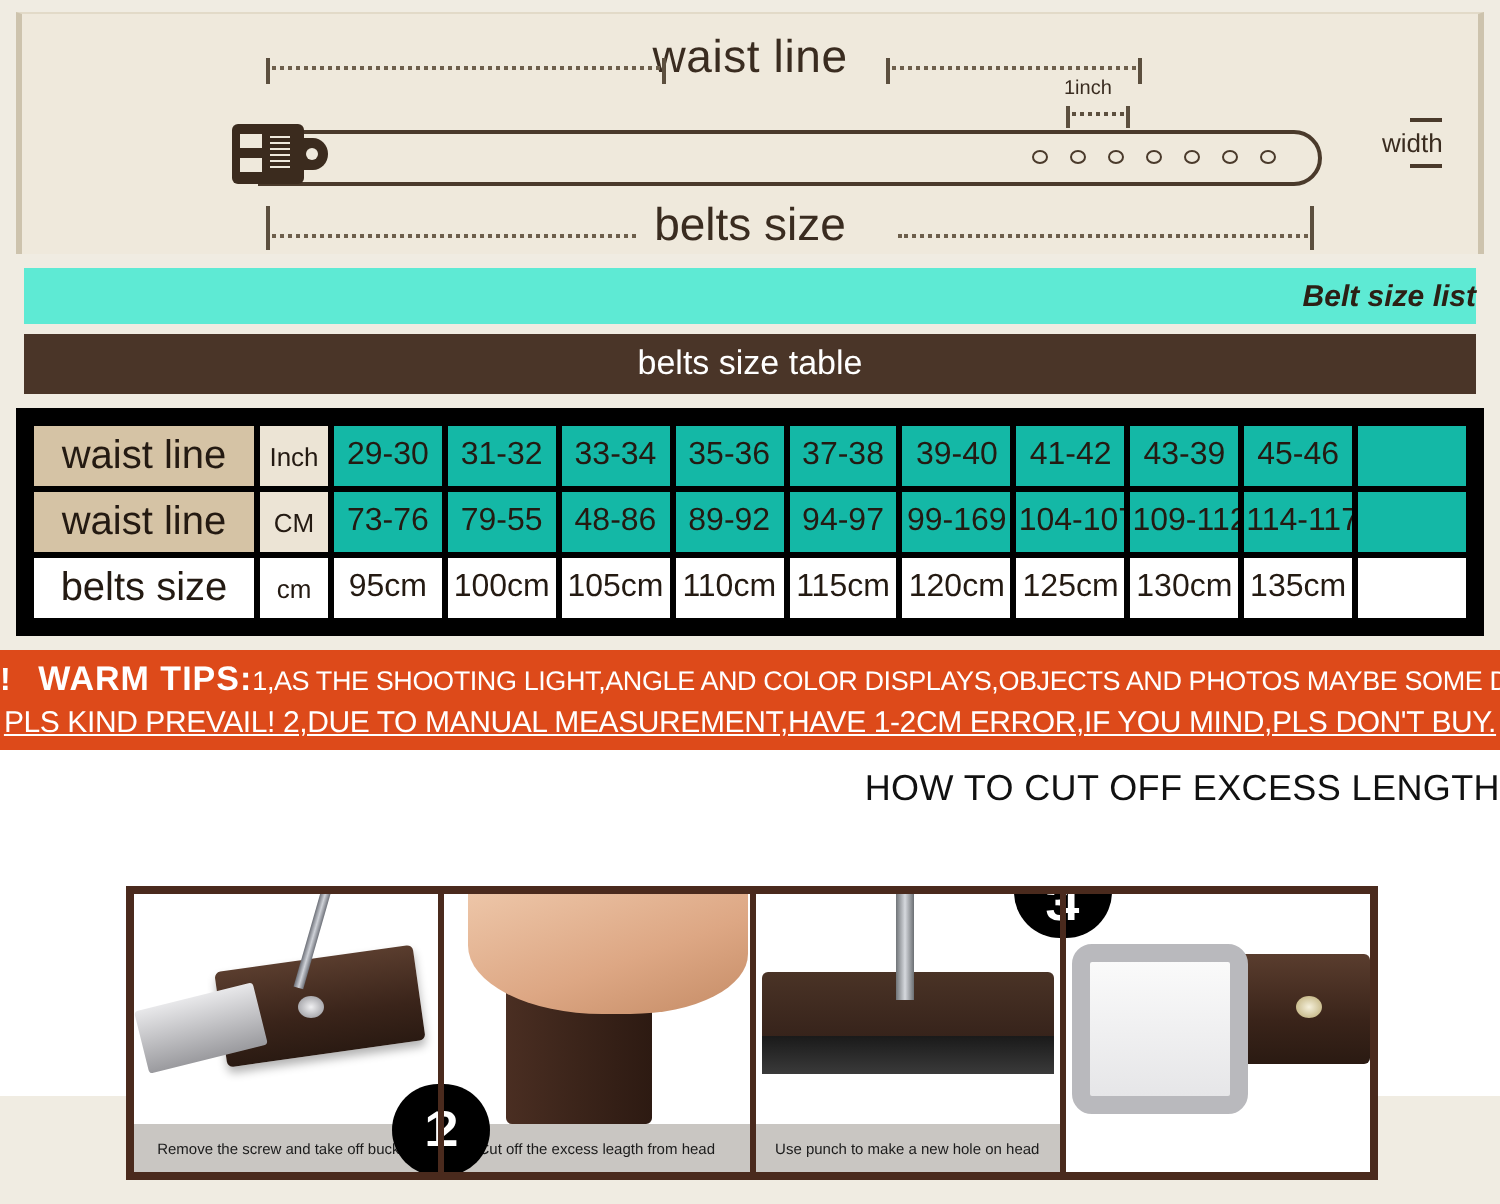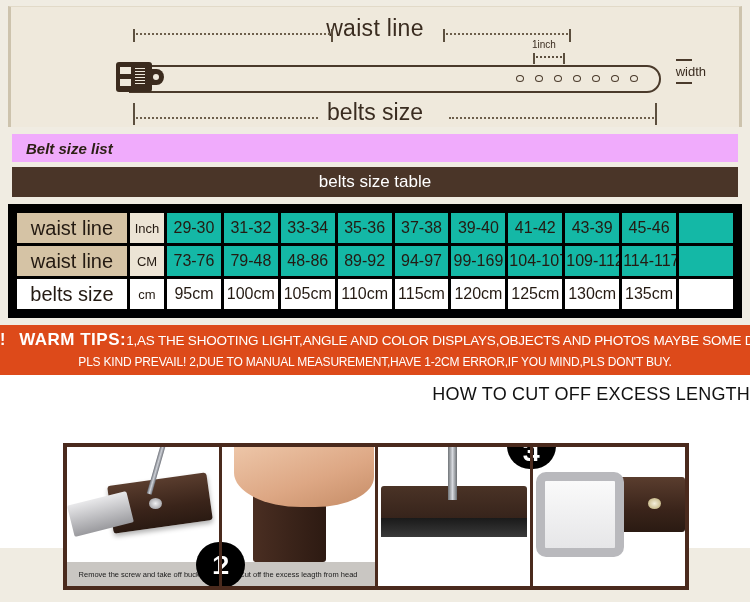--- a/index.html
+++ b/index.html
@@ -82,21 +82,21 @@
     background:repeating-linear-gradient(to bottom,#efe9dc 0 1px,#3b2b1e 1px 3px);}
   .buckle-tip{
     position:absolute;left:138px;top:62px;width:15px;height:16px;
     background:#3b2b1e;border-radius:0 50% 50% 0;
   }
   .buckle-tip em{
     position:absolute;left:4px;top:5px;width:6px;height:6px;border-radius:50%;
     background:#efe9dc;display:block;
   }
 
-  .width-wrap{position:absolute;left:651px;top:52px;width:44px;text-align:right;}
+  .width-wrap{position:absolute;left:680px;top:52px;width:44px;text-align:left;}
   .width-wrap .tick{width:16px;margin:0 auto;border-top:2px solid #4a3a2b;}
   .width-wrap .lbl{font-size:13px;color:#3a2c20;padding:3px 0;}
 
   .belts-size-label{
     position:absolute;left:0;right:0;top:92px;text-align:center;
     font-size:23px;color:#3a2c20;
   }
   .dash-b-left{
     position:absolute;top:110px;left:122px;width:185px;
     border-top:2px dotted #6d5f4c;
@@ -104,21 +104,21 @@
   .dash-b-left:before{content:"";position:absolute;left:0;top:-16px;height:22px;border-left:2px solid #5c4f3e;}
   .dash-b-right{
     position:absolute;top:110px;left:438px;width:208px;
     border-top:2px dotted #6d5f4c;
   }
   .dash-b-right:after{content:"";position:absolute;right:0;top:-16px;height:22px;border-left:2px solid #5c4f3e;}
 
   
   .sizelist{
     margin:7px 12px 0 12px;height:28px;
-    background:#f0abfc;display:flex;align-items:center;
+    background:#5eead4;display:flex;align-items:center;justify-content:flex-end;
   }
   .sizelist span{
     font-style:italic;font-weight:bold;font-size:15px;
     color:#2c2015;padding-left:14px;
   }
 
   
   .tabletitle{
     margin:5px 12px 0 12px;height:30px;background:#4a3528;
     color:#fff;font-size:17px;display:flex;align-items:center;justify-content:center;
@@ -140,21 +140,21 @@
   table.sizes tr.row3 td{background:#fff;}
   table.sizes tr.row3 td.lbl{background:#fff;}
   table.sizes td.blank{}
 
   
   .tips{
     margin-top:7px;background:#dd4a1a;color:#fff;height:50px;
     padding-top:4px;box-sizing:border-box;text-align:center;
   }
   .tips .l1{font-size:13.5px;letter-spacing:-.2px;line-height:22px;white-space:nowrap;}
-  .tips .l2{font-size:12px;letter-spacing:-.2px;line-height:20px;white-space:nowrap;}
+  .tips .l2{font-size:15px;letter-spacing:-.2px;line-height:20px;white-space:nowrap;text-decoration:underline;}
   .tips .bang{font-weight:bold;font-size:16px;padding-right:14px;}
   .tips .tipshead{font-weight:bold;font-size:17px;letter-spacing:.5px;}
 
   
   .howto{background:#fff;height:173px;position:relative;}
   .howto-title{
     text-align:right;font-size:18px;color:#111;padding-top:9px;letter-spacing:.2px;
   }
   .frame{
     position:absolute;left:63px;top:437px;width:626px;height:147px;
@@ -279,21 +279,21 @@
         <td>39-40</td>
         <td>41-42</td>
         <td>43-39</td>
         <td>45-46</td>
         <td class="blank"></td>
       </tr>
       <tr>
         <td class="lbl">waist line</td>
         <td class="unit">CM</td>
         <td>73-76</td>
-        <td>79-48</td>
+        <td>79-55</td>
         <td>48-86</td>
         <td>89-92</td>
         <td>94-97</td>
         <td>99-169</td>
         <td>104-107</td>
         <td>109-112</td>
         <td>114-117</td>
         <td class="blank"></td>
       </tr>
       <tr class="row3">
@@ -348,20 +348,21 @@
       <div class="cap">Cut off the excess  leagth from head</div>
     </div>
 
     <div class="panel p3">
       <div class="photo">
         <div class="belt-strap strap"></div>
         <div class="base"></div>
         <div class="punch"></div>
       </div>
       <div class="badge b3">3</div>
+      <div class="cap">Use punch to make a new hole on head</div>
     </div>
 
     <div class="panel p4">
       <div class="photo">
         <div class="belt-strap strap"></div>
         <div class="buck"></div>
         <div class="screw"></div>
       </div>
       <div class="badge b4">4</div>
     </div>

